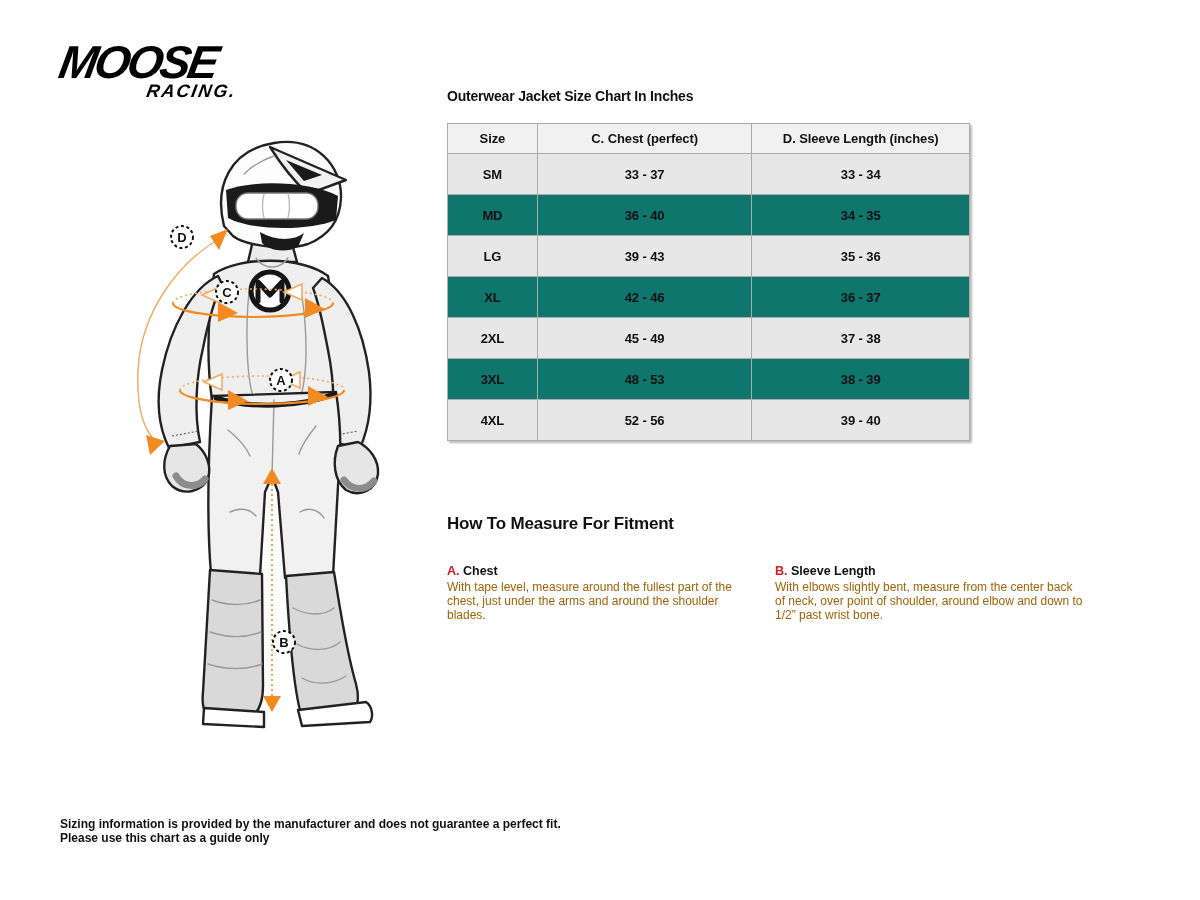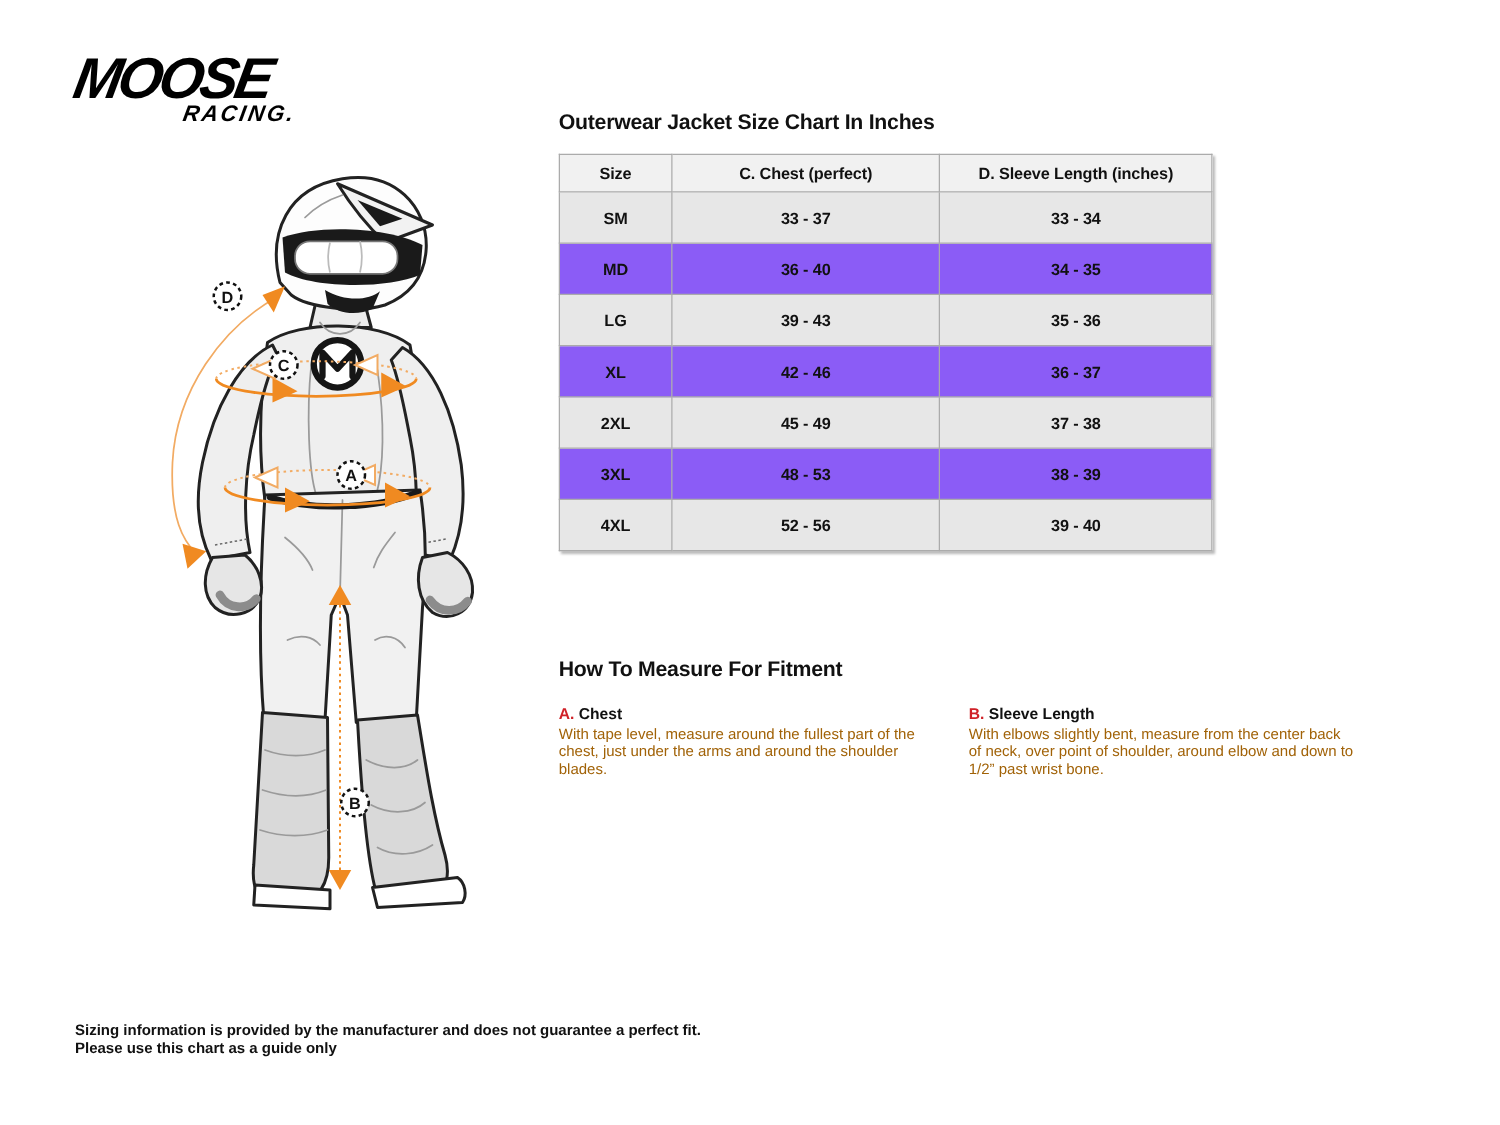--- a/index.html
+++ b/index.html
@@ -6,30 +6,30 @@
   html,body { background:#ffffff; }
   body { font-family:"Liberation Sans", sans-serif; color:#111; }
   .page { position:relative; width:1200px; height:900px; background:#fff; overflow:hidden; }
 
   
   .logo { position:absolute; left:58px; top:42px; width:190px; transform:skewX(-10deg); }
   .logo-moose { font-size:46px; font-weight:bold; font-style:italic; letter-spacing:-3px; line-height:0.9; color:#000; }
   .logo-racing { font-size:18px; font-weight:bold; font-style:italic; letter-spacing:2px; text-align:right; color:#000; margin-top:-2px; padding-right:8px; }
 
   
-  .chart-title { position:absolute; left:447px; top:88px; font-size:17px; font-weight:bold; letter-spacing:-0.2px; }
+  .chart-title { position:absolute; left:447px; top:88px; font-size:14px; font-weight:bold; letter-spacing:-0.2px; }
   table.size-table { position:absolute; left:447px; top:123px; width:523px; border-collapse:collapse; box-shadow:2px 2px 2px rgba(0,0,0,0.28); }
   .size-table th, .size-table td { border:1px solid #ababab; text-align:center; vertical-align:middle; font-size:13px; letter-spacing:-0.1px; }
   .size-table th { height:30px; background:#f1f1f1; font-weight:bold; }
-  .size-table td { height:41px; font-weight:bold; background:#8b5cf6; }
+  .size-table td { height:41px; font-weight:bold; background:#0f766e; }
   .size-table tbody tr:nth-child(odd) td { background:#e7e7e7; }
   .col-size { width:90px; } .col-chest { width:215px; } .col-sleeve { width:218px; }
 
   
-  .measure-title { position:absolute; left:447px; top:526px; font-size:17px; font-weight:bold; letter-spacing:-0.2px; }
+  .measure-title { position:absolute; left:447px; top:514px; font-size:17px; font-weight:bold; letter-spacing:-0.2px; }
   .measure-item { position:absolute; top:564px; font-size:12px; line-height:1.18; }
   .measure-item.item-a { left:447px; width:302px; }
   .measure-item.item-b { left:775px; width:308px; }
   .item-head { font-weight:bold; font-size:12.5px; margin-bottom:1px; }
   .item-letter { color:var(--accent-red,#d02128); }
   .measure-item p { font-weight:normal; color:#a16207; }
 
   
   .footer { position:absolute; left:60px; top:817px; font-size:12px; font-weight:bold; line-height:1.18; }
 

